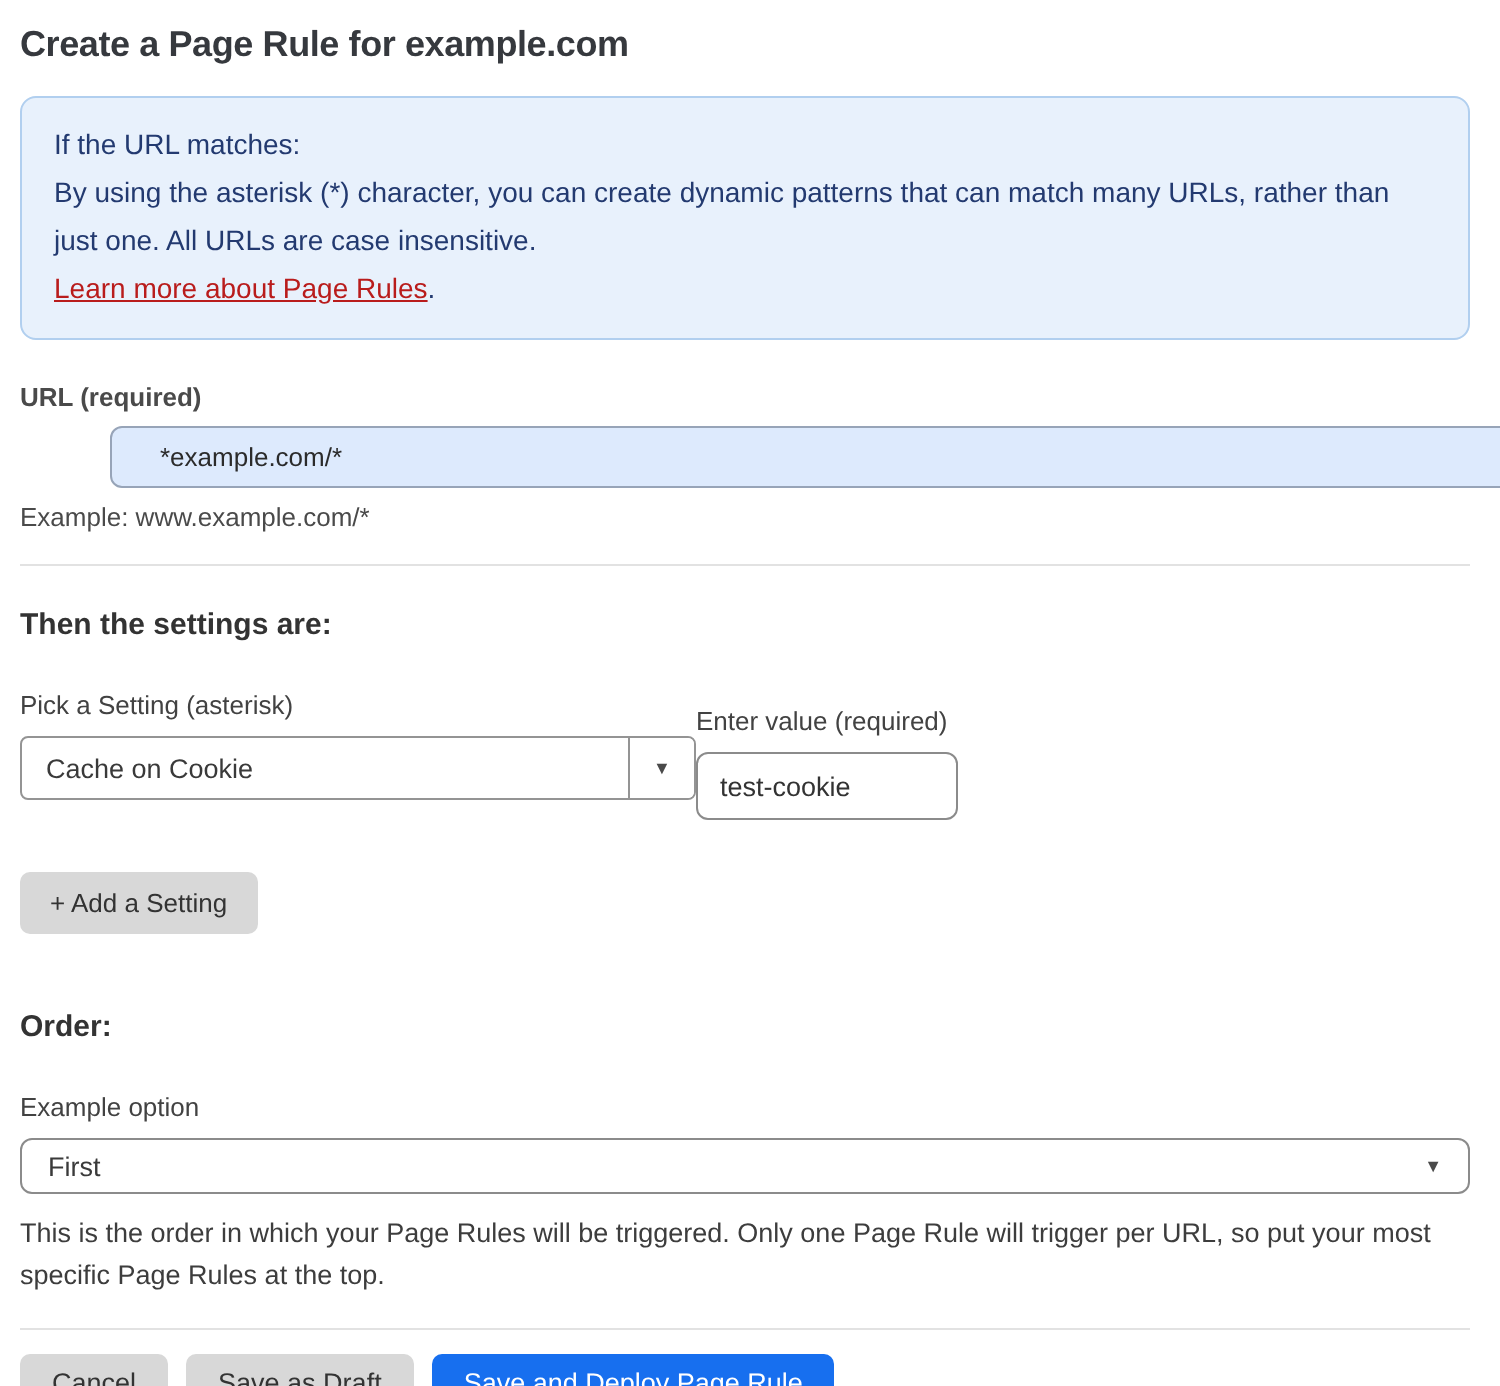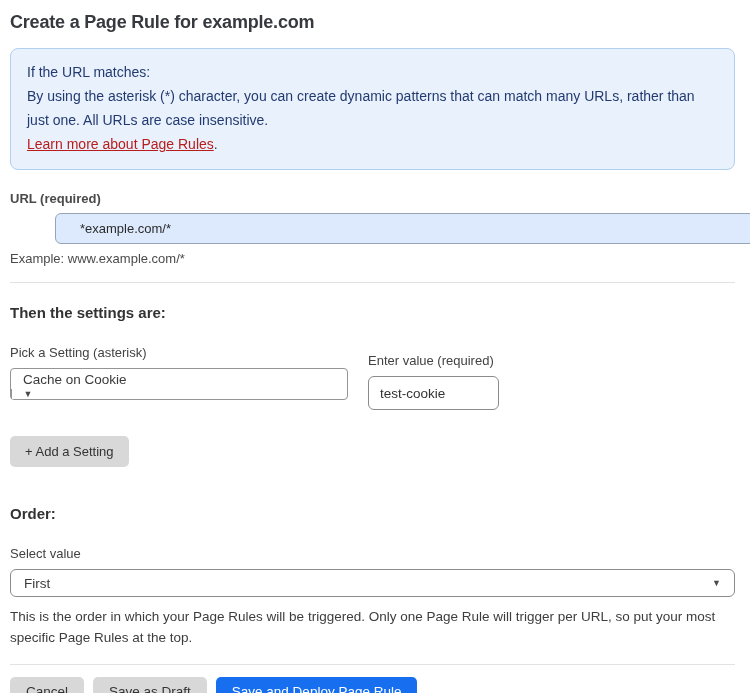--- a/index.html
+++ b/index.html
@@ -70,33 +70,32 @@
 
   .section-heading {
     margin-top: 21px;
     font-size: 15px;
     font-weight: 700;
     color: #333333;
   }
 
   .settings-row { display: flex; margin-top: 24px; }
   .col-setting { width: 338px; }
-  .col-value { margin-left: 20px; margin-top: 8px; }
+  .col-value { margin-top: 8px; }
   .inline-label { font-size: 13px; color: #424242; }
 
   .select-box {
     margin-top: 8px;
     height: 32px;
     background: #ffffff;
     border: 1px solid #949494;
     border-radius: 4px;
     display: flex;
     align-items: stretch;
     cursor: pointer;
-    flex-direction: column;
   }
   .select-box .select-value {
     flex: 1;
     display: flex;
     align-items: center;
     padding-left: 12px;
     font-size: 13.5px;
     color: #3a3a3a;
   }
   .select-box .select-arrow-seg {
@@ -207,21 +206,21 @@
     <div class="col-value">
       <div class="inline-label">Enter value (required)</div>
       <input class="value-input" type="text" value="test-cookie" style="">
     </div>
   </div>
 
   <button class="btn btn-gray btn-add">+ Add a Setting</button>
 
   <h2 class="section-heading order-heading">Order:</h2>
 
-  <div class="select-label">Select value</div>
+  <div class="select-label">Example option</div>
   <div class="order-select">
     <span class="select-value">First</span>
     <span class="caret">▼</span>
   </div>
 
   <div class="order-help">This is the order in which your Page Rules will be triggered. Only one Page Rule will trigger per URL, so put your most specific Page Rules at the top.</div>
 
   <hr class="divider">
 
   <div class="actions-row">

